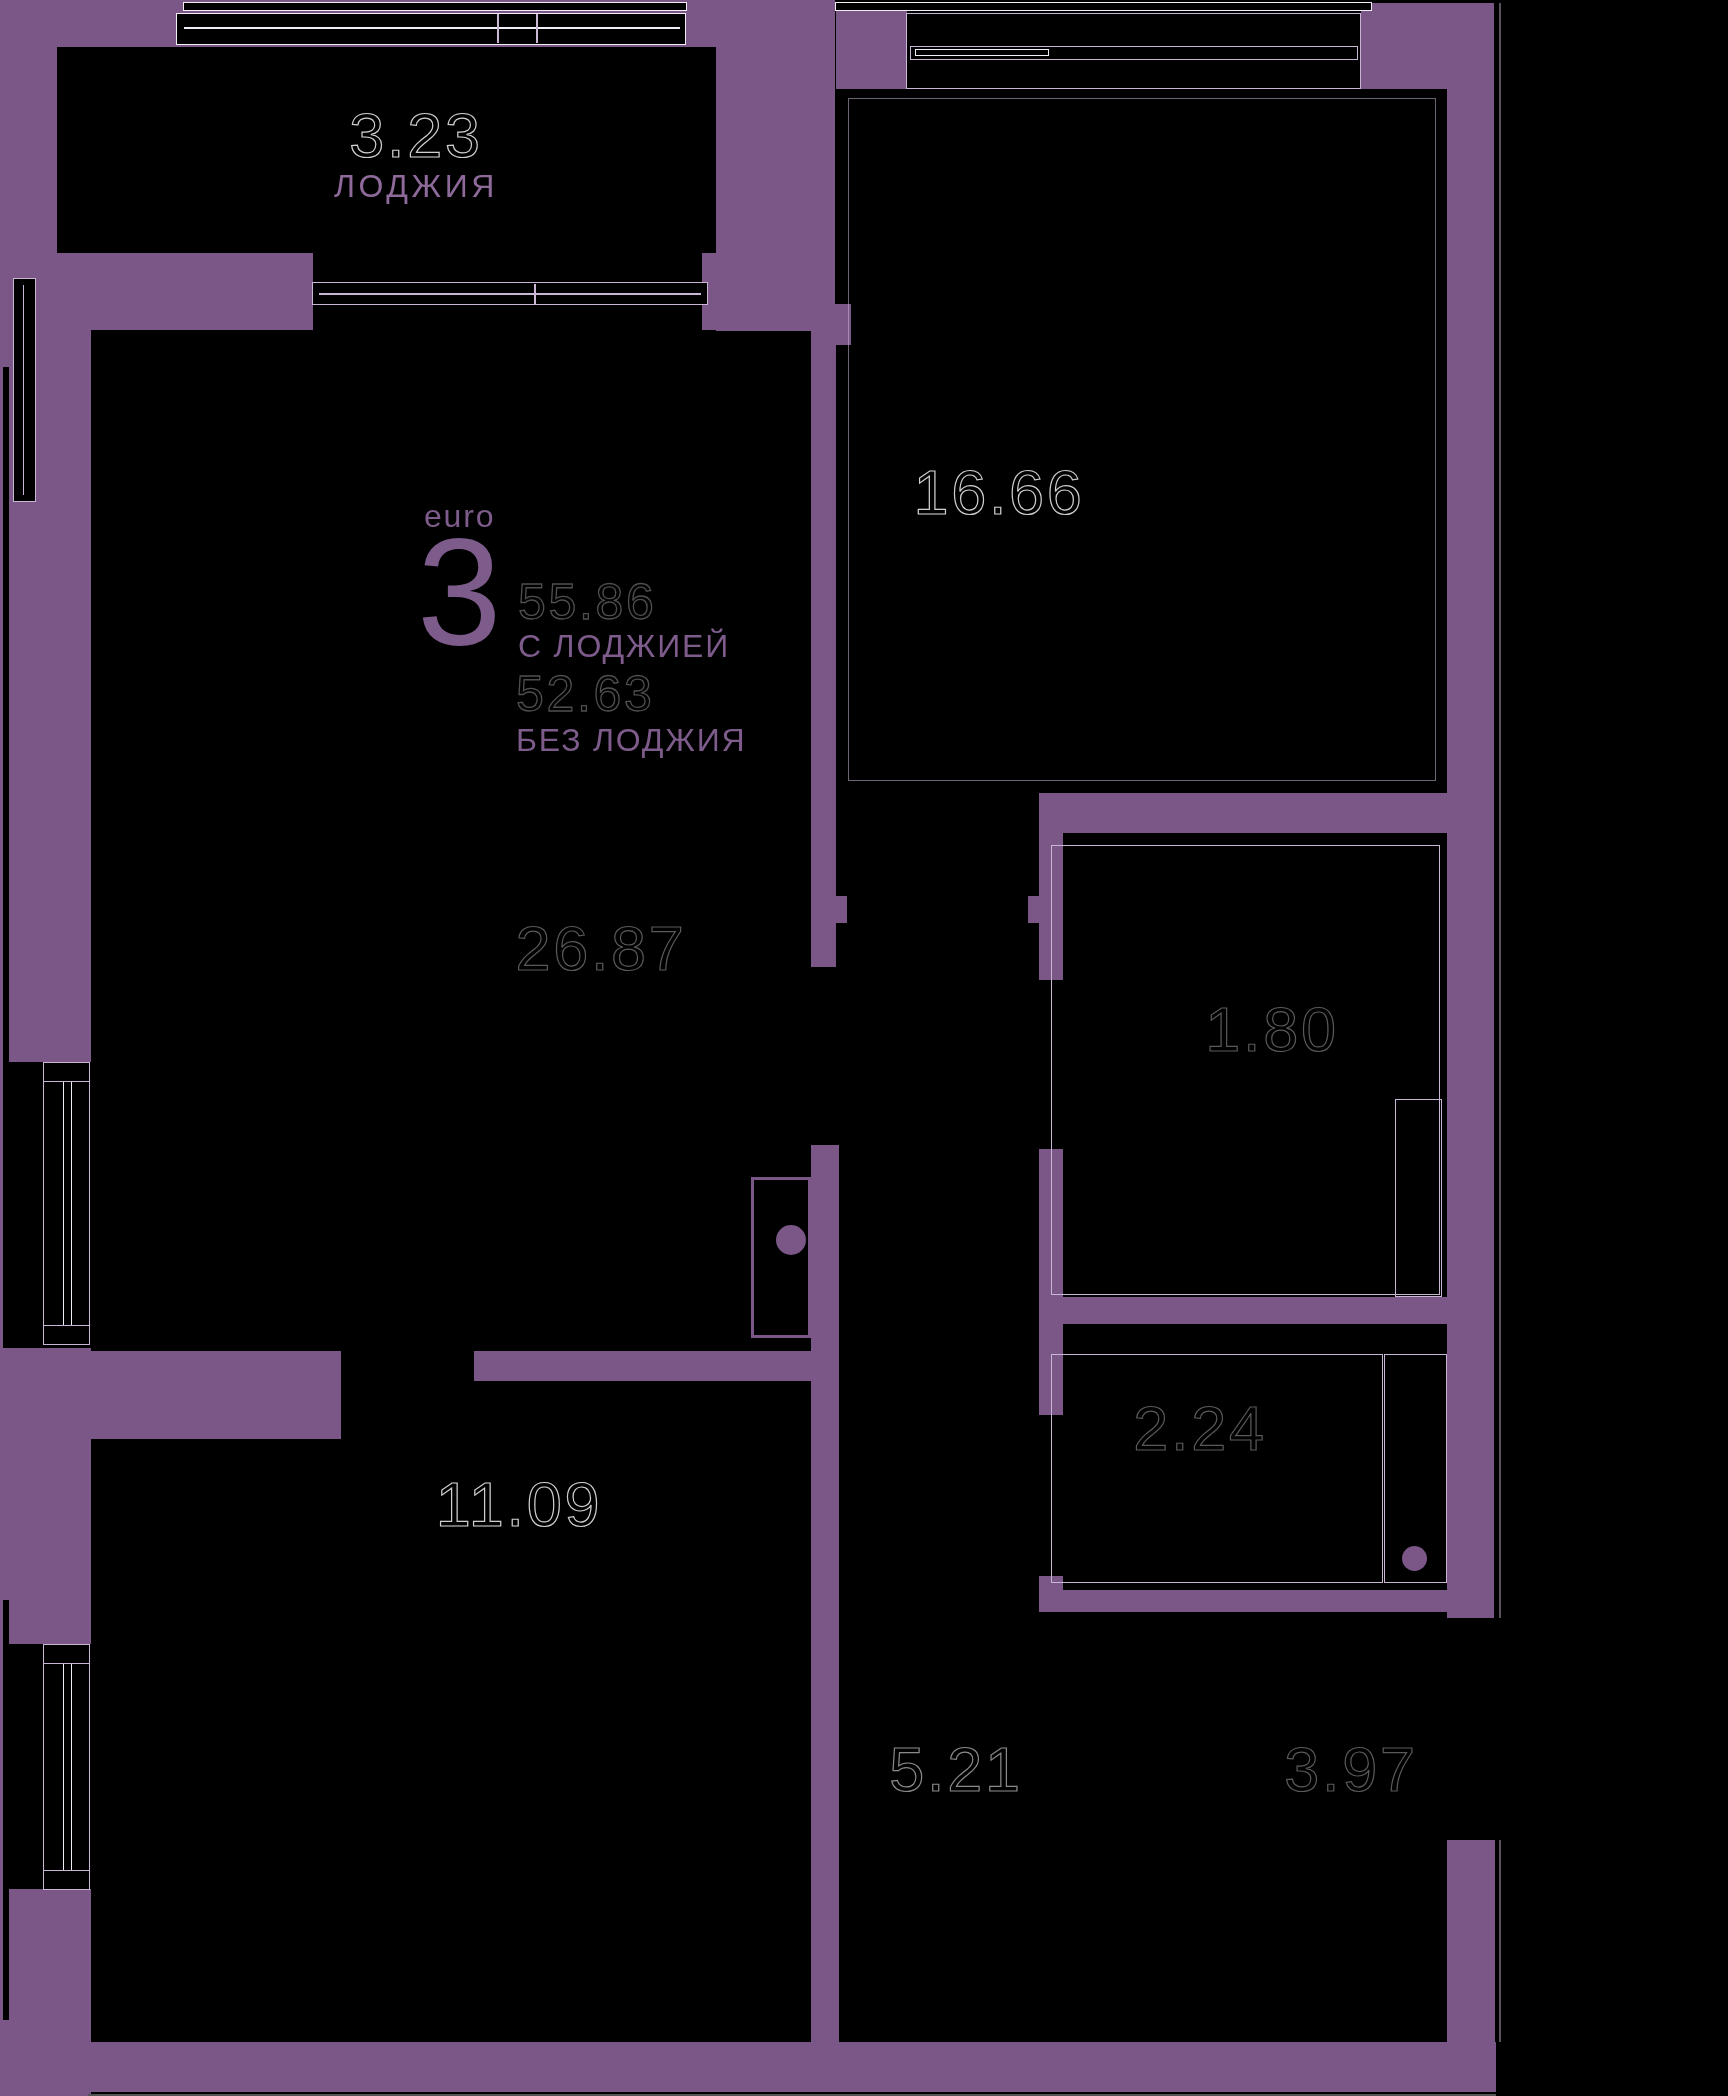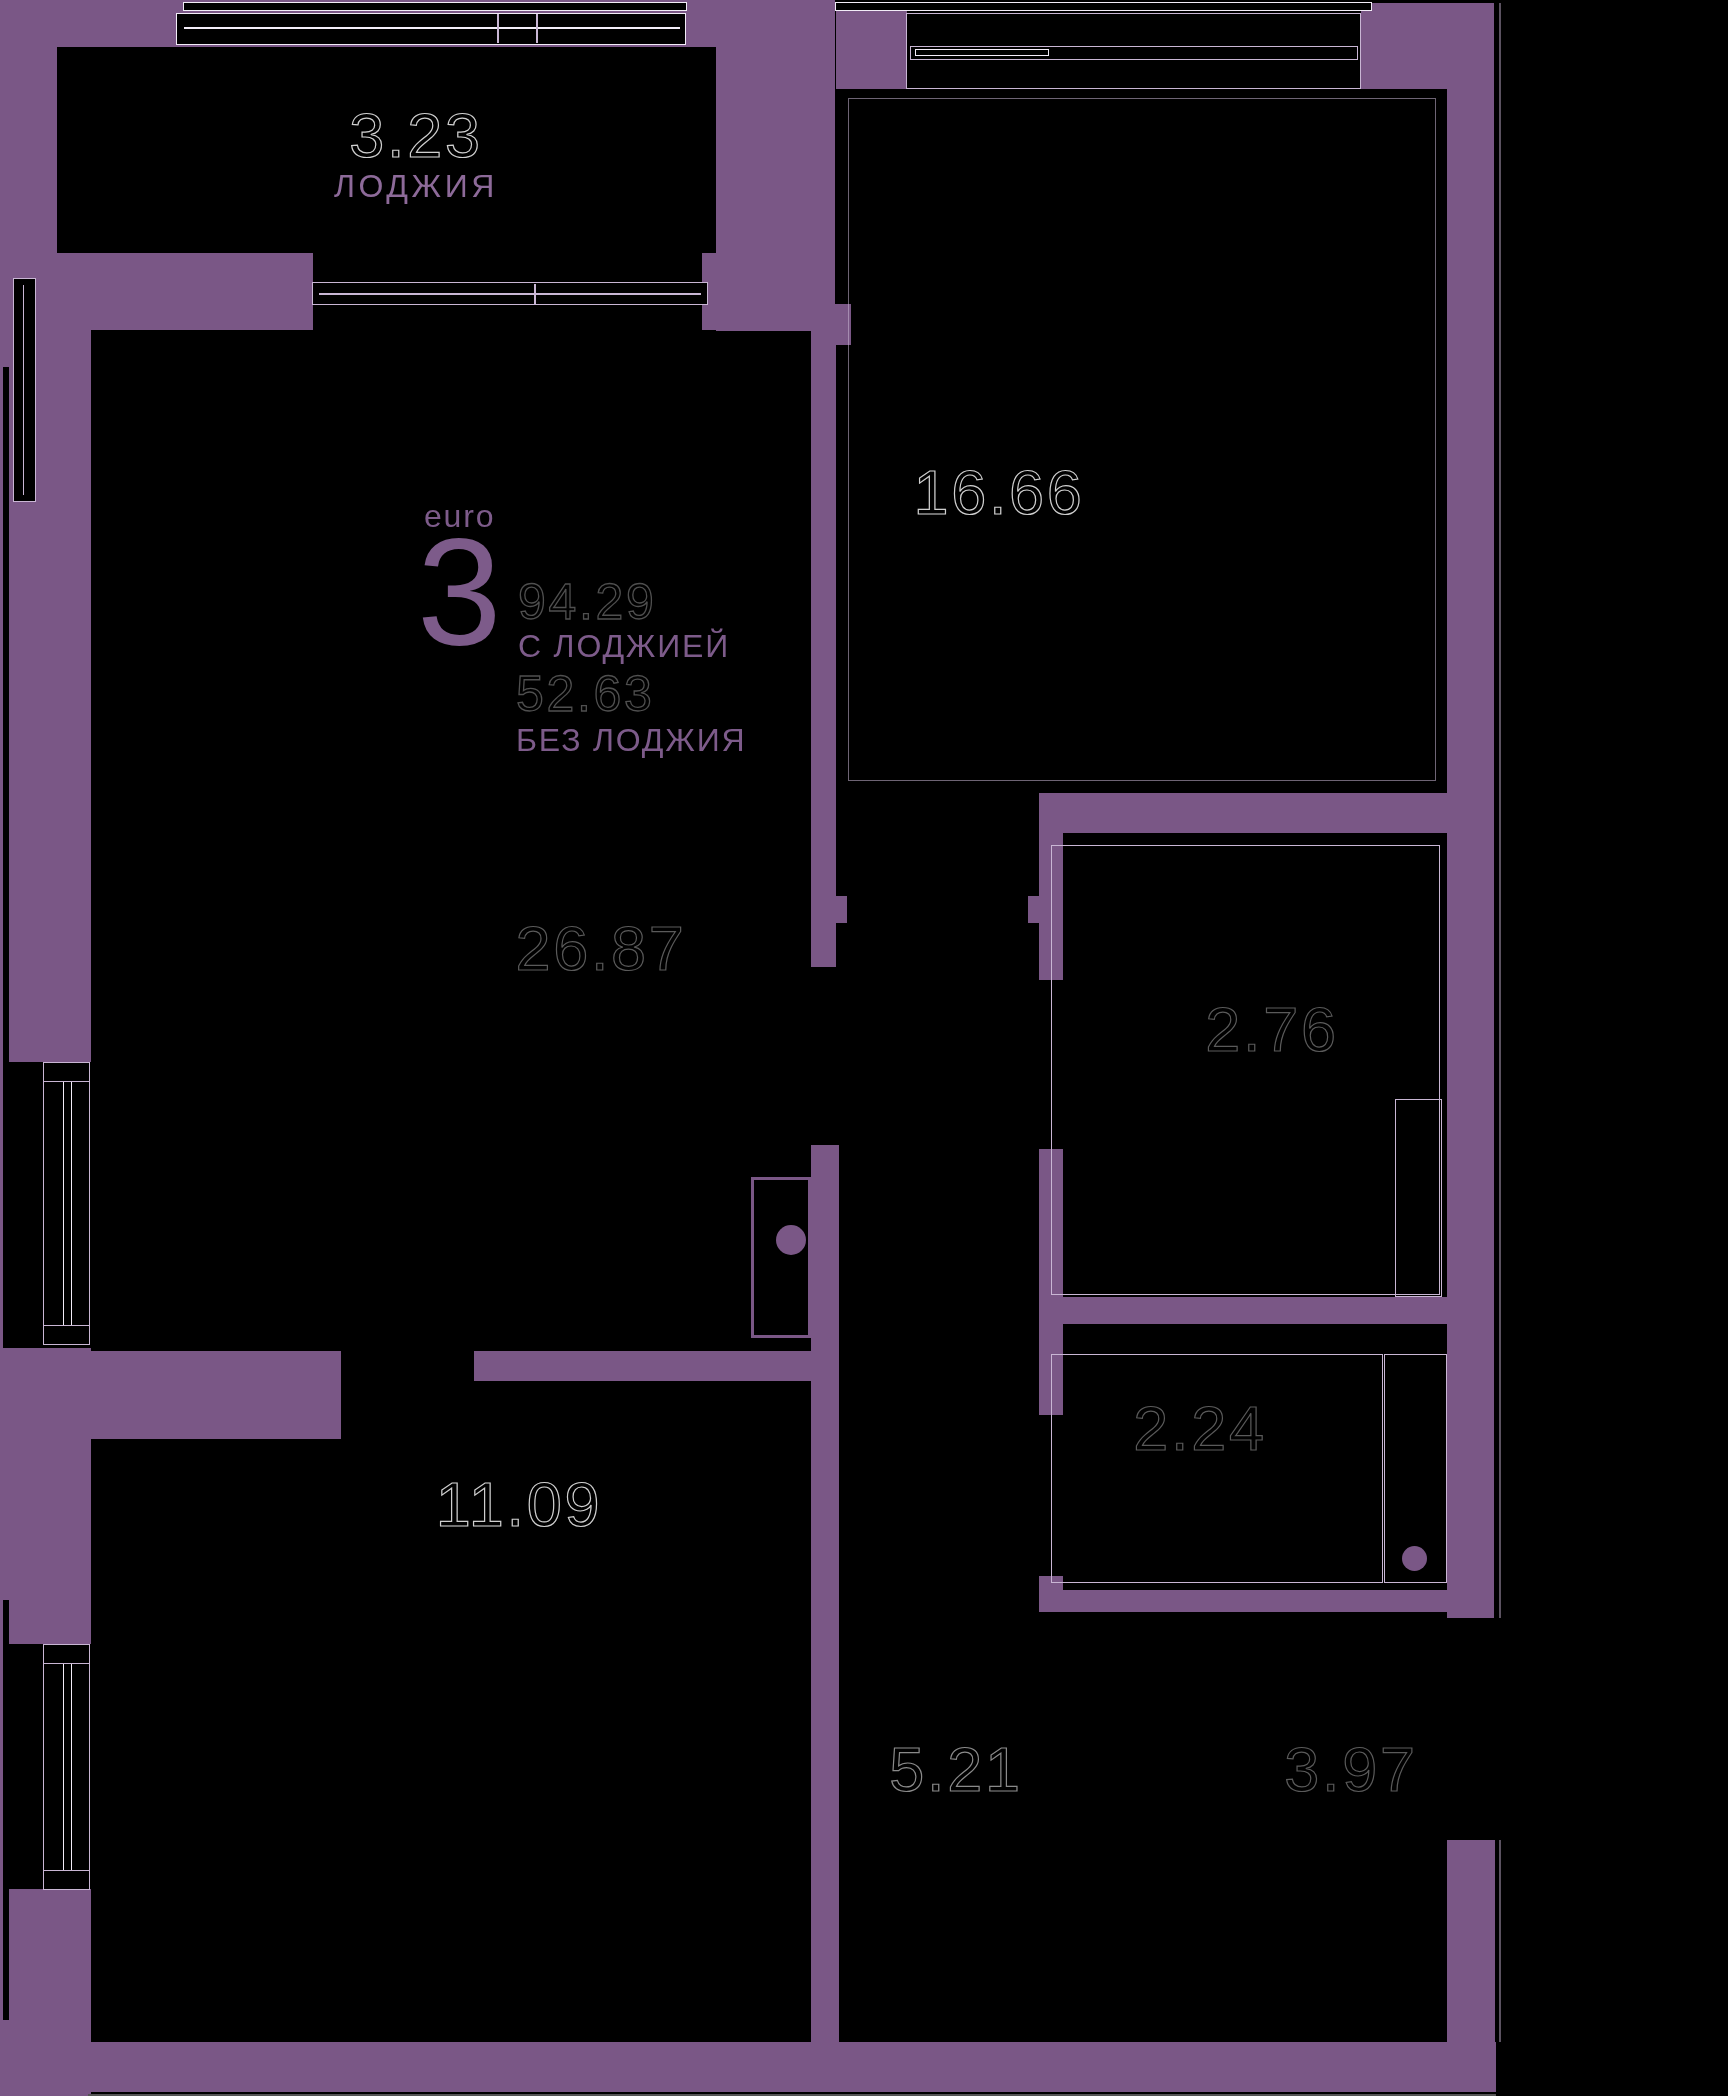--- a/index.html
+++ b/index.html
@@ -107,29 +107,29 @@
   <div class="wfr" style="left:63px;top:1653px;width:9px;height:227px"></div>
   <div class="lnb" style="left:43px;top:1644px;width:47px;height:19.7px"></div>
   <div class="lnb" style="left:43px;top:1870px;width:47px;height:19.7px"></div>
 
   <div class="edge" style="left:1499px;top:2.7px;width:1.8px;height:1615px"></div>
   <div class="edge" style="left:1499px;top:1840px;width:1.8px;height:202px"></div>
   <div class="dkline" style="left:88px;top:2094px;width:1408px;height:2.7px"></div>
 
   <div class="t-euro" style="left:424px;top:498px">euro</div>
   <div class="t-three" style="left:417px;top:524px">3</div>
-  <div class="t-big" style="left:518px;top:573px">94.29</div>
+  <div class="t-big" style="left:518px;top:573px">55.86</div>
   <div class="t-sub" style="left:518px;top:628px">С ЛОДЖИЕЙ</div>
   <div class="t-big" style="left:516px;top:665px">52.63</div>
   <div class="t-sub" style="left:516px;top:722px">БЕЗ ЛОДЖИЯ</div>
 
   <div class="num bright" style="left:416px;top:135px">3.23</div>
   <div class="roomname" style="left:416px;top:186px">ЛОДЖИЯ</div>
   <div class="num bright" style="left:999px;top:492px">16.66</div>
   <div class="num dim" style="left:601px;top:948px">26.87</div>
-  <div class="num dim" style="left:1272px;top:1029px">2.76</div>
+  <div class="num dim" style="left:1272px;top:1029px">1.80</div>
   <div class="num dim" style="left:1200px;top:1428px">2.24</div>
   <div class="num bright" style="left:519px;top:1504px">11.09</div>
   <div class="num" style="left:956px;top:1769px">5.21</div>
   <div class="num dim" style="left:1351px;top:1769px">3.97</div>
 
 </div>
 
 
 </body></html>

